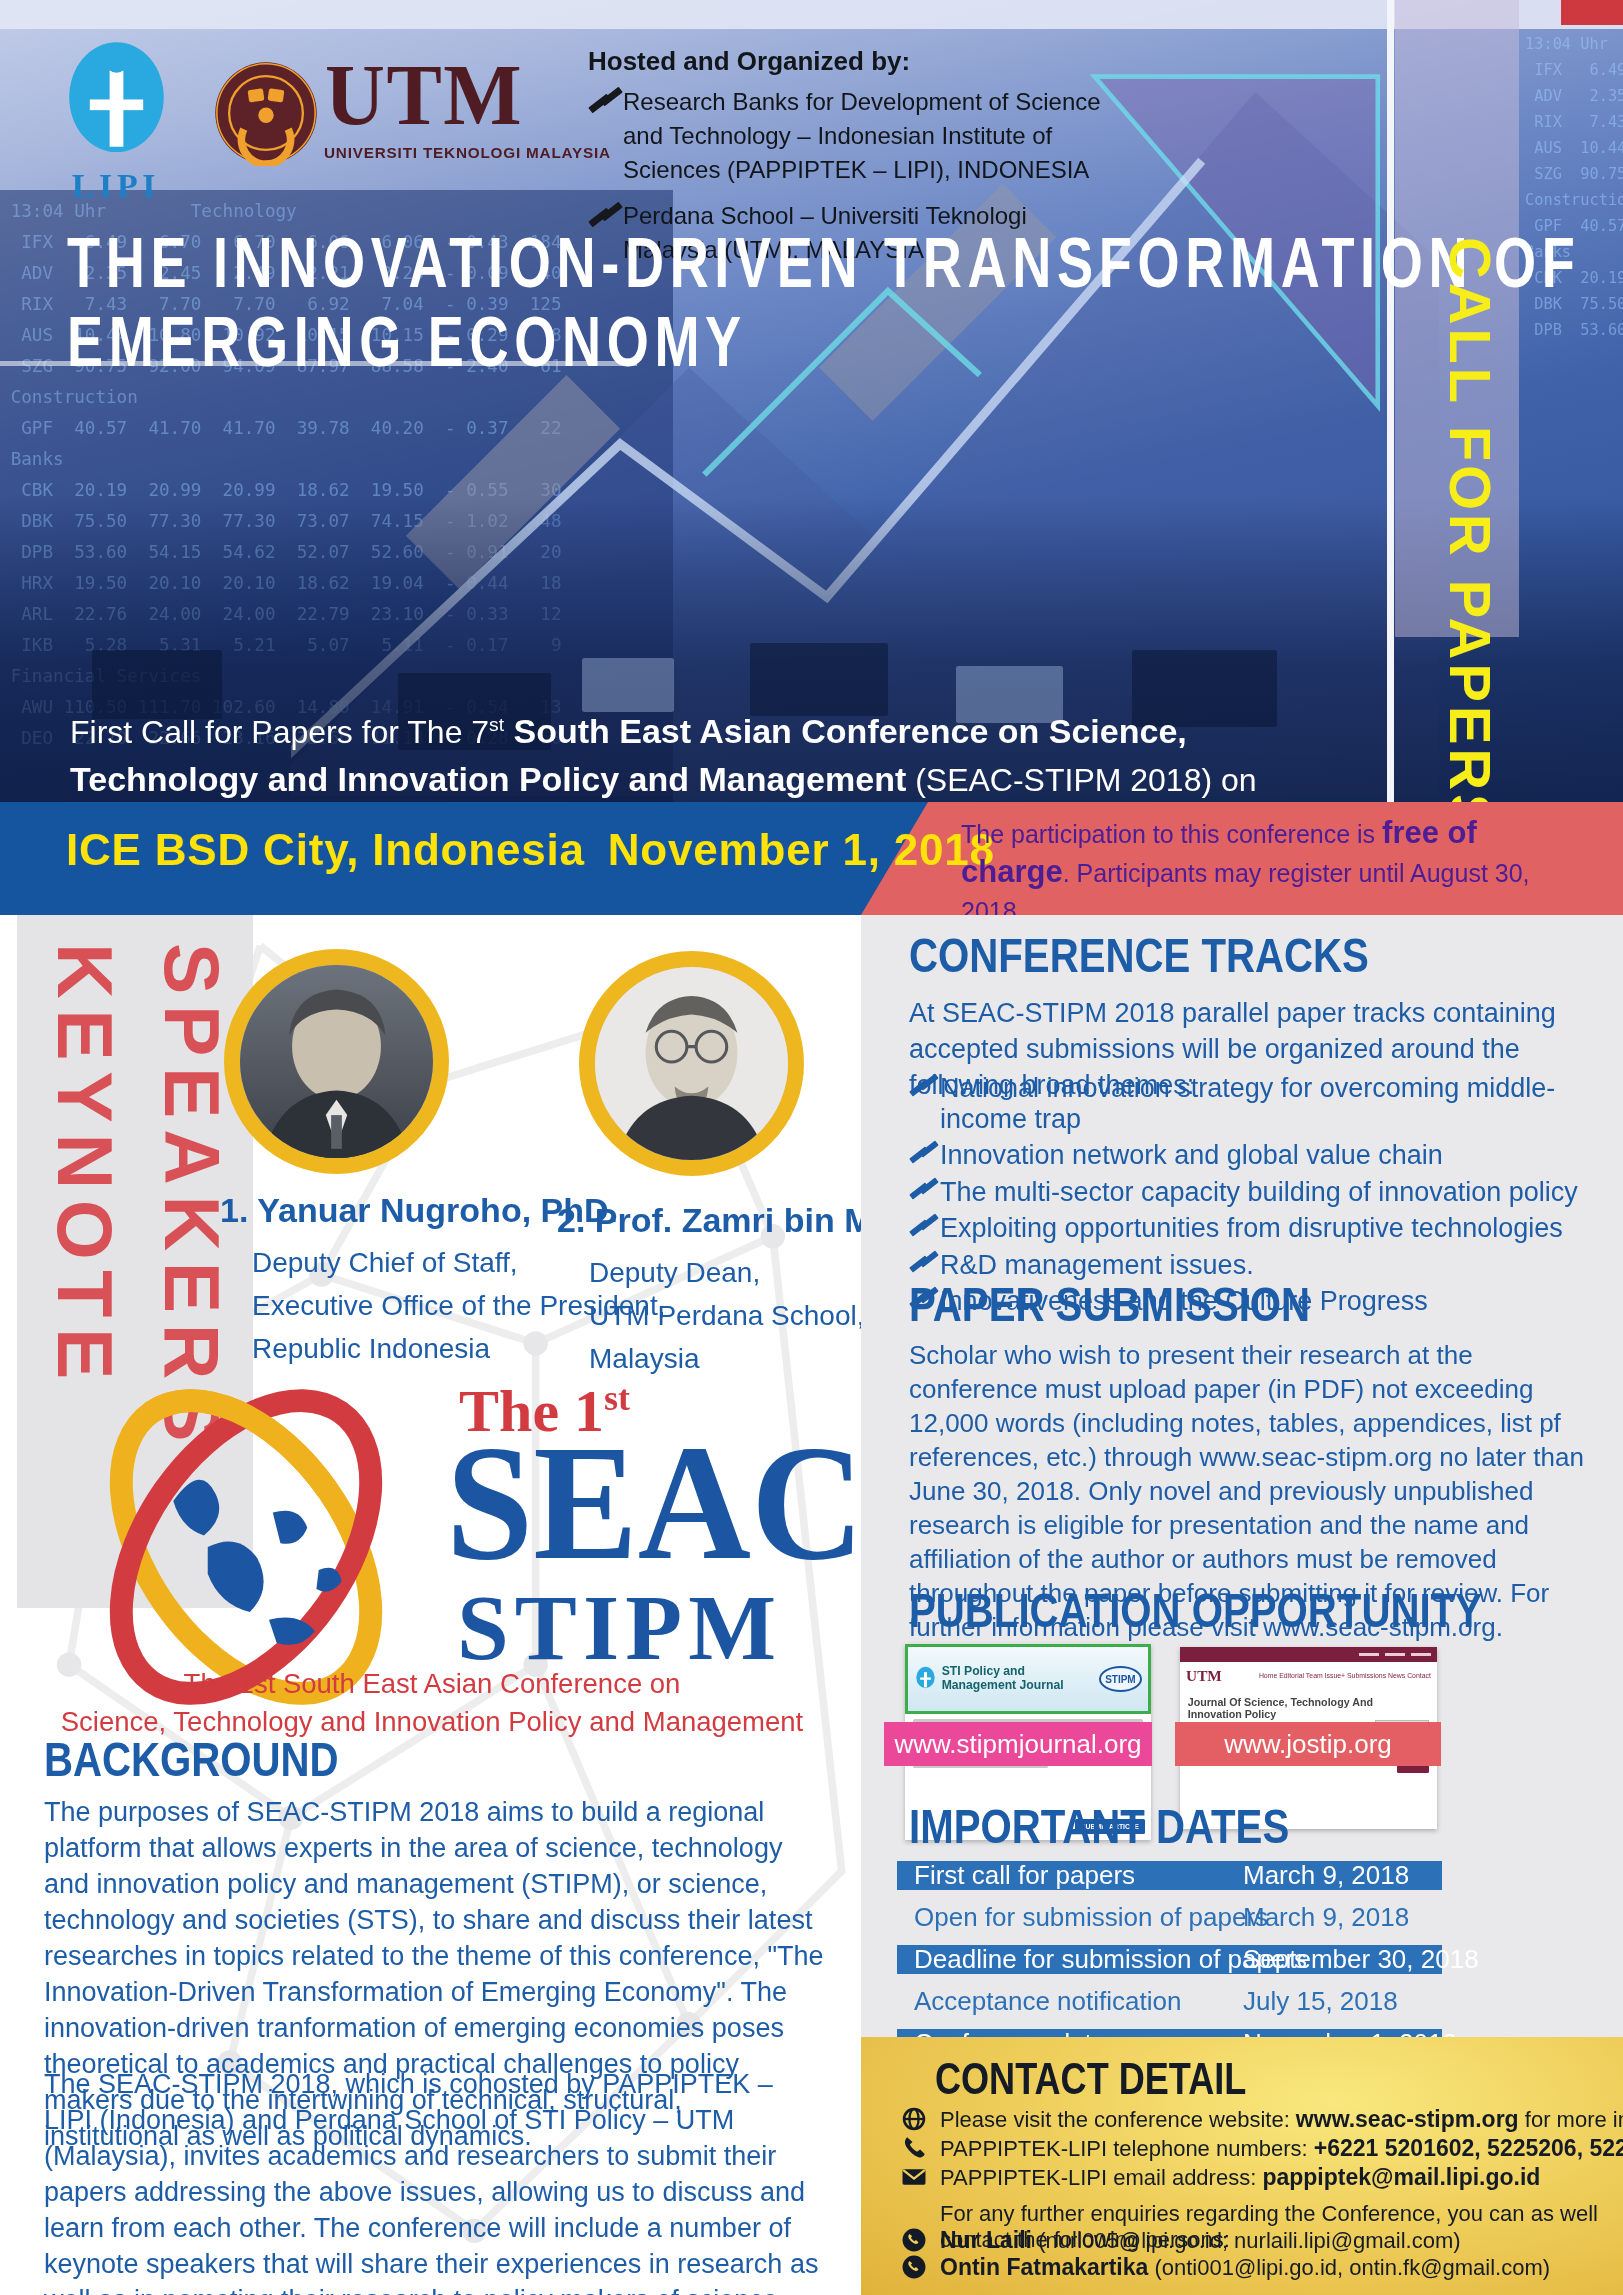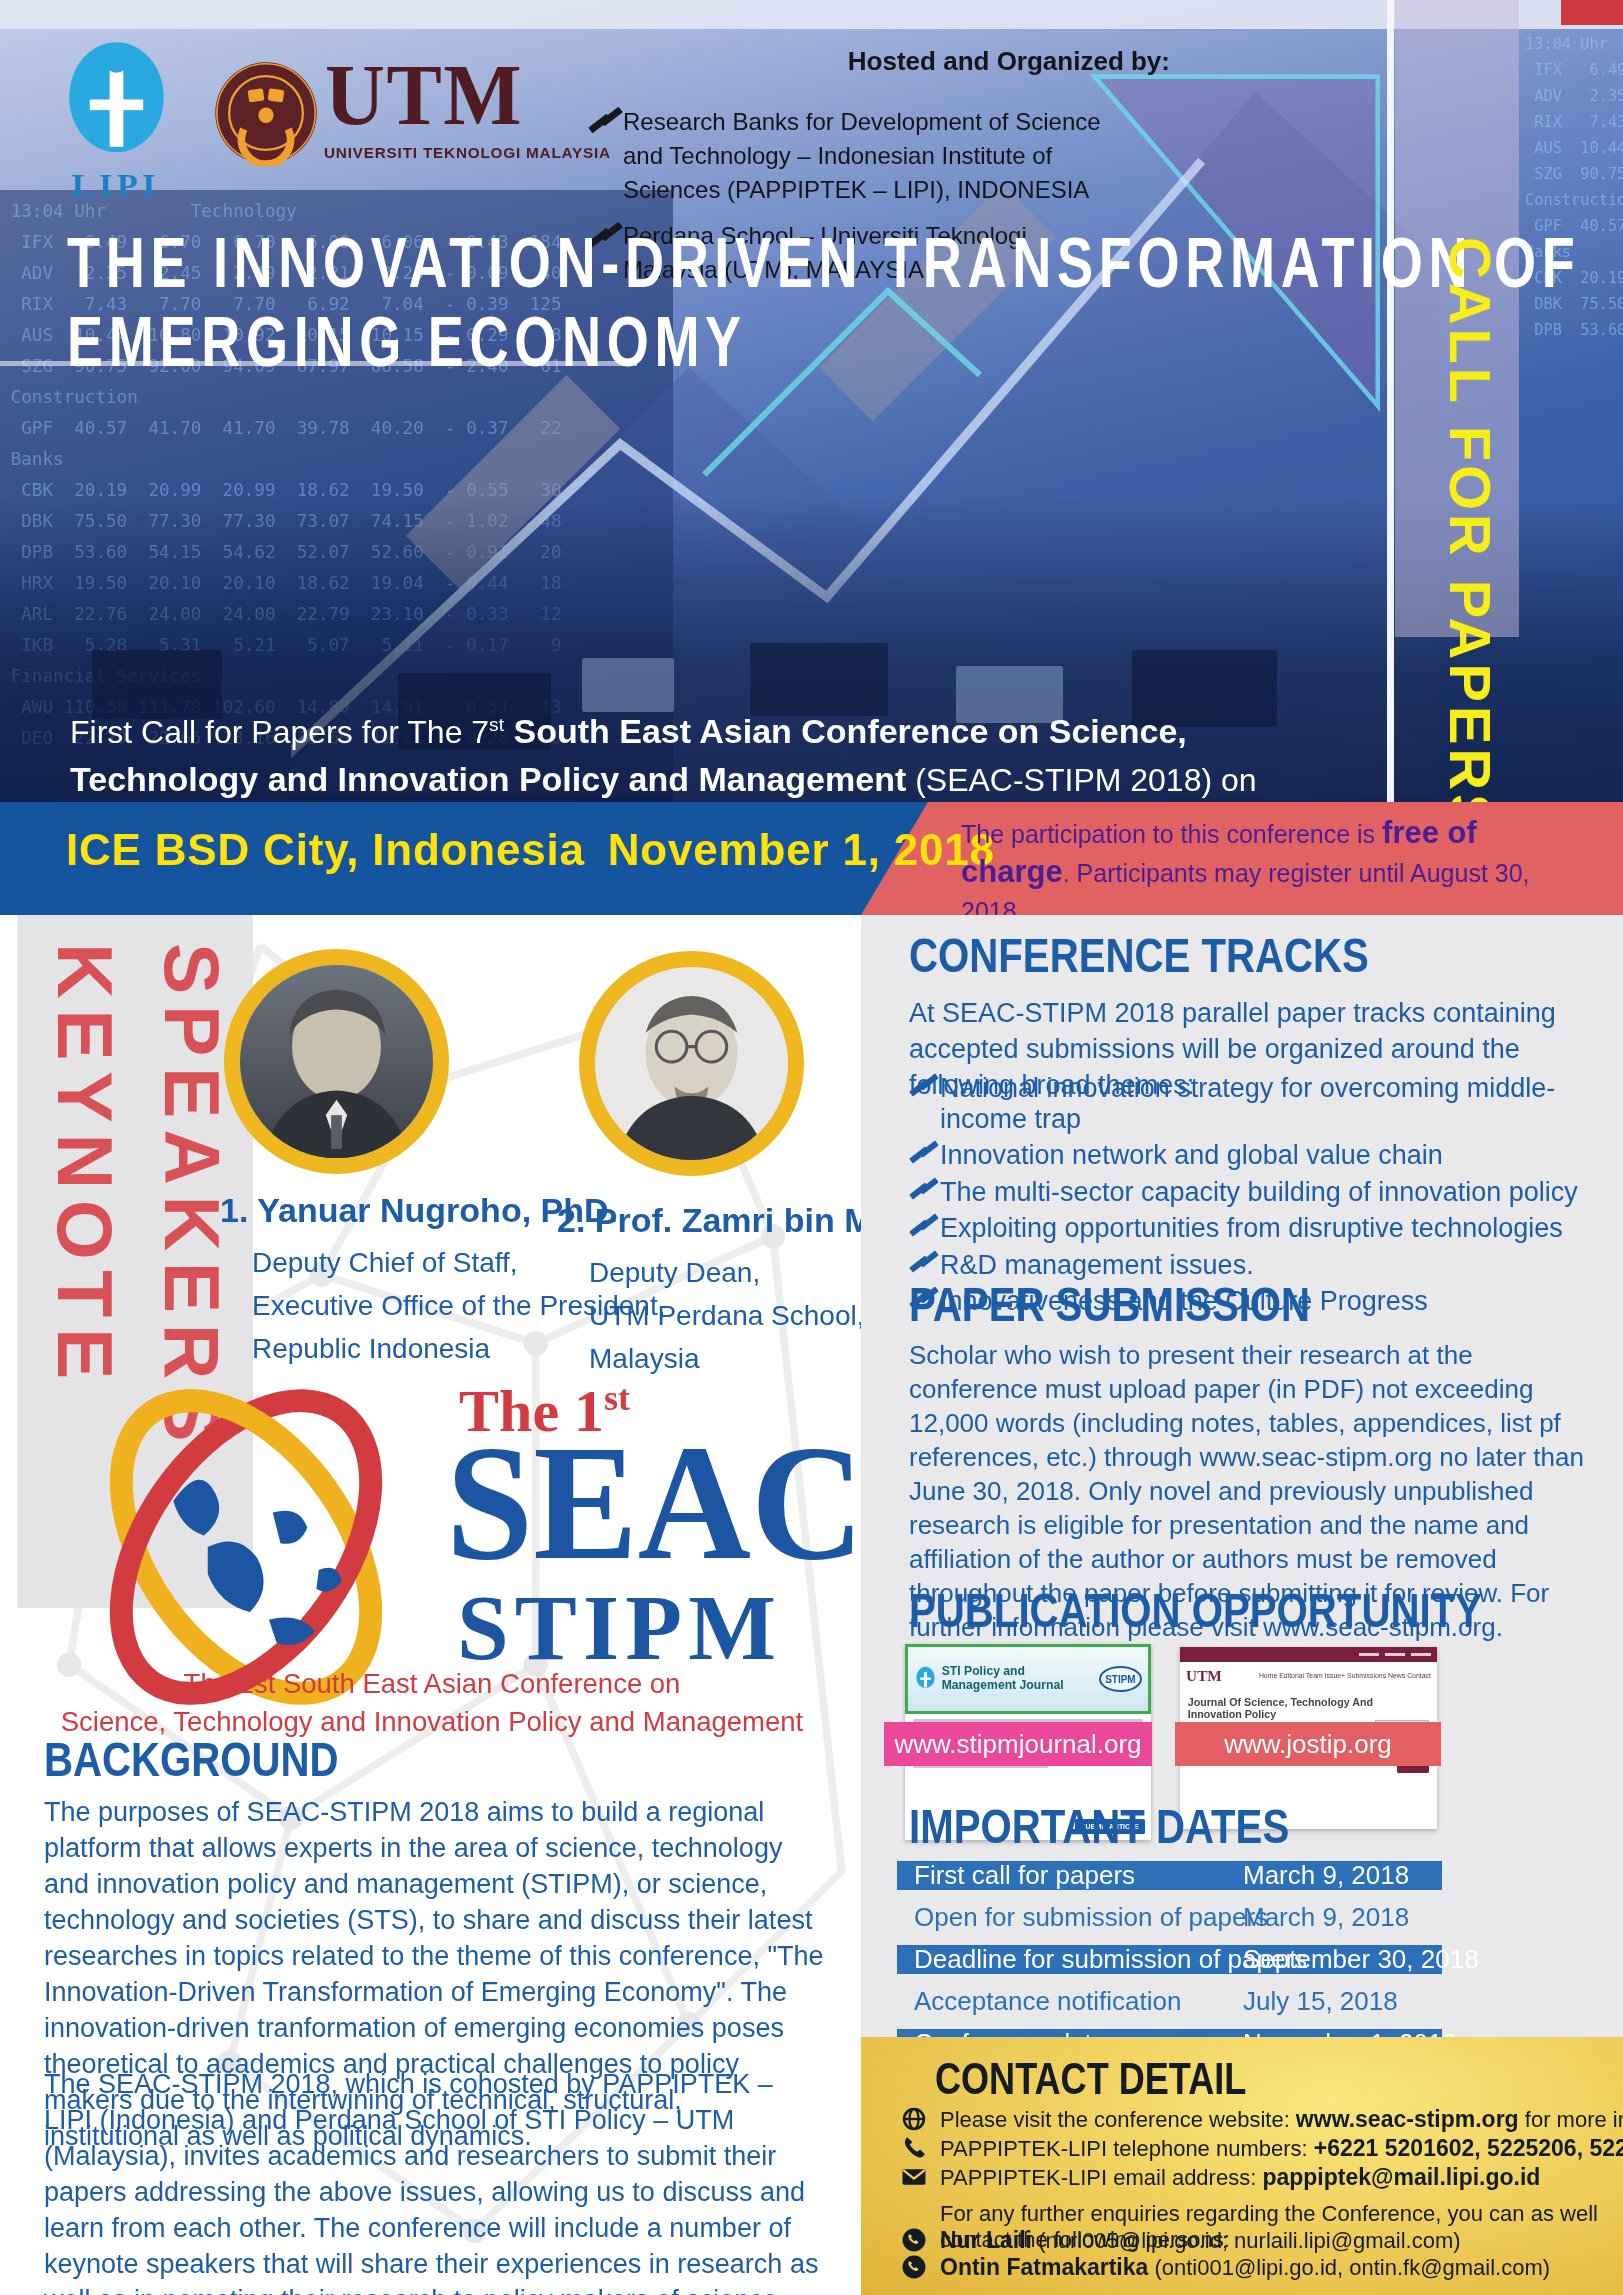--- a/index.html
+++ b/index.html
@@ -25,21 +25,21 @@
   .arrows{position:absolute;left:291px;top:46px;}
 
   .lipi{position:absolute;left:55px;top:40px;width:122px;text-align:center;}
   .lipi .cap{color:#1f7fc4;font-family:"Liberation Serif",serif;font-weight:700;font-size:34px;letter-spacing:4.6px;margin-top:1.5px;}
   .utm-seal{position:absolute;left:213px;top:60px;}
   .utm-word{position:absolute;left:325px;top:54px;color:#4e1c22;font-family:"Liberation Serif",serif;
             font-weight:700;font-size:83px;line-height:1;letter-spacing:1.5px;transform:scaleY(1.05);}
   .utm-cap{position:absolute;left:324px;top:144px;color:#4e1c22;font-weight:700;font-size:15.3px;letter-spacing:0.8px;}
 
   .hosted{position:absolute;left:588px;top:46px;width:582px;color:#121519;}
-  .hosted .ht{font-weight:700;font-size:26px;margin-bottom:28px;text-align:right;}
+  .hosted .ht{font-weight:700;font-size:26px;margin-bottom:8px;}
   .hrow{display:flex;margin-bottom:12.2px;}
   .hrow .txt{font-size:24px;line-height:34px;width:505px;}
 
   .ds{position:relative;width:35px;height:26px;flex:0 0 35px;margin-top:3.1px;}
   .ds b{position:absolute;width:23px;height:6.9px;border-radius:0.8px;transform:rotate(-38deg);}
   .ds b:first-child{left:0;top:11.5px;}
   .ds b:last-child{left:11.5px;top:5.4px;}
   .ds.black b{background:#16181c;}
   .ds.blue b{background:#1d5ca6;}
   .ds.small{width:31px;height:23px;flex:0 0 31px;margin-top:1.5px;}

